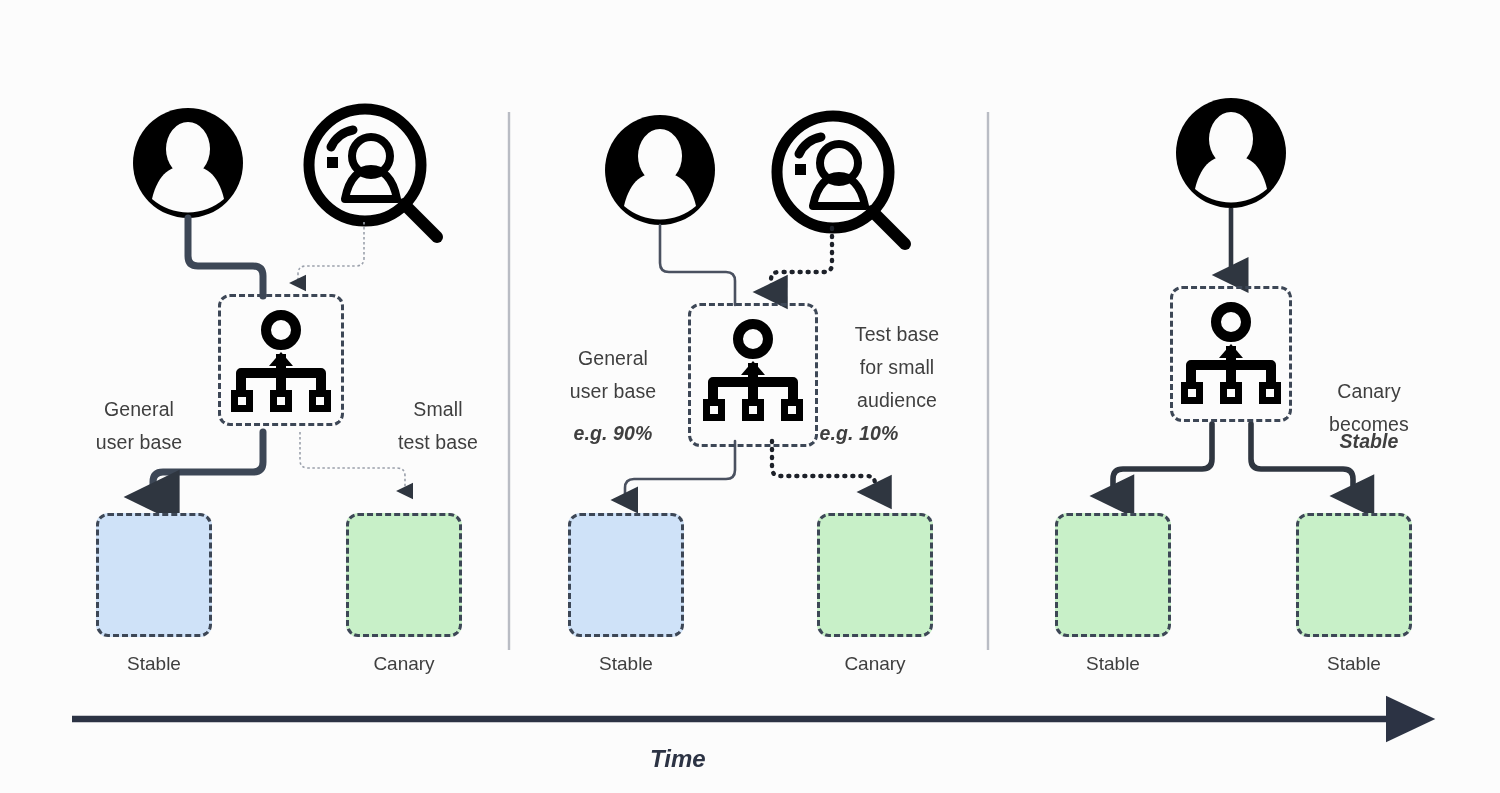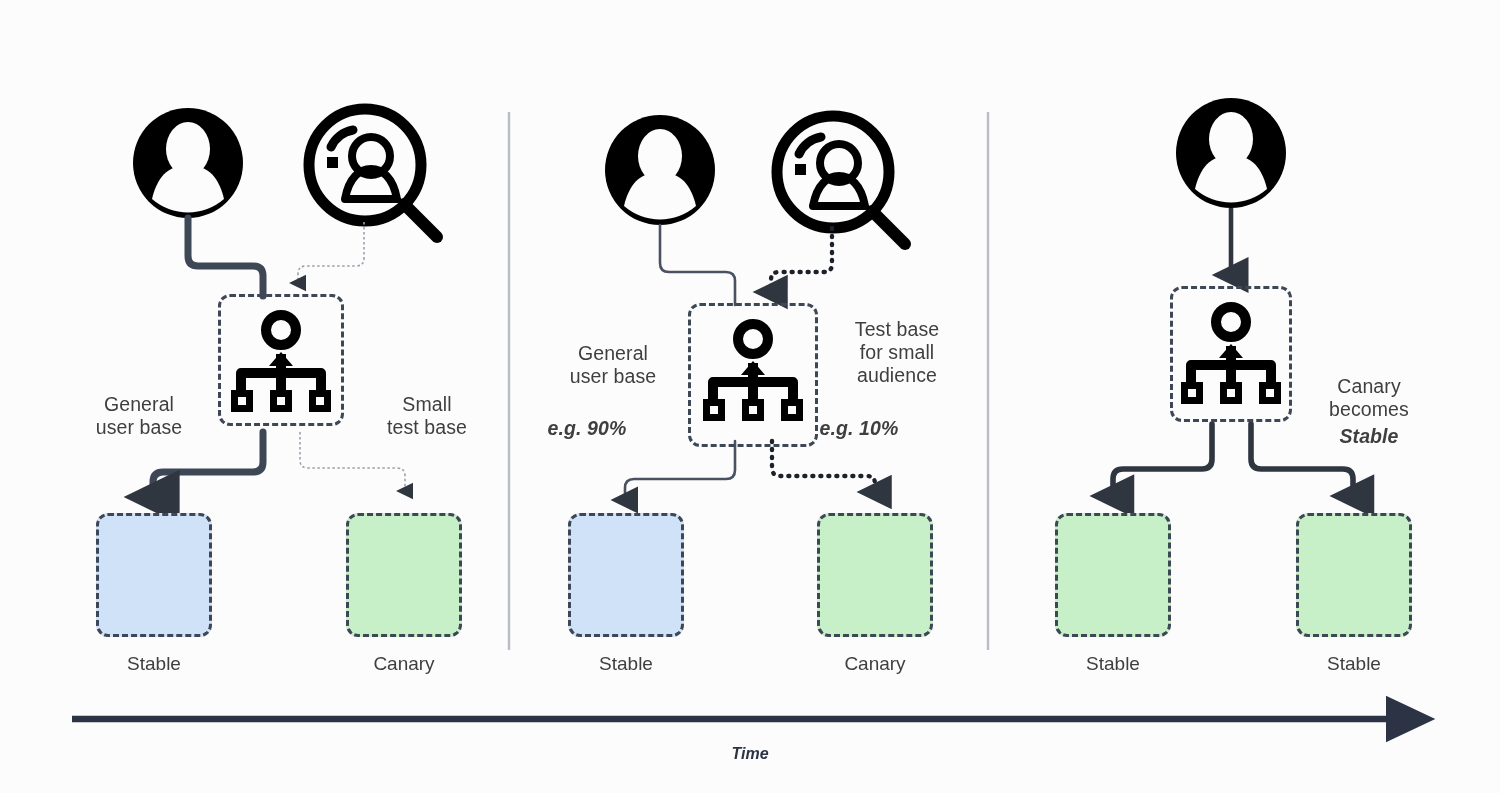--- a/index.html
+++ b/index.html
@@ -9,40 +9,39 @@
     font-family:"Liberation Sans", sans-serif;
     overflow:hidden;
     position:relative;
   }
   #stage{position:absolute;inset:0;width:1500px;height:793px;}
   svg.layer{position:absolute;left:0;top:0;width:1500px;height:793px;}
   .lbl{
     position:absolute;
     color:#3f3f3f;
     font-size:19.5px;
-    line-height:23px;
+    line-height:33px;
     text-align:center;
     white-space:pre-line;
     letter-spacing:0.1px;
   }
   .lbl.bi{font-weight:bold;font-style:italic;}
   .cap{
     position:absolute;
     color:#3f3f3f;
     font-size:19px;
     text-align:center;
     width:200px;
   }
   .timelabel{
     position:absolute;
-    font-size:16px;
+    font-size:24px;
     font-weight:bold;
     font-style:italic;
     color:#2c3344;
-    text-align:center;
     width:200px;
   }
   .pkgbox{
     position:absolute;
     border:3px dashed #3d4756;
     border-radius:12px;
     box-sizing:border-box;
   }
   .pkgbox.blue{background:#cfe2f8;}
   .pkgbox.green{background:#c8f0c8;}
@@ -172,28 +171,28 @@
 
   <div class="pkgbox blue" style="left:96px;top:513px;width:116px;height:124px;"></div>
   <div class="pkgbox green" style="left:346px;top:513px;width:116px;height:124px;"></div>
   <div class="pkgbox blue" style="left:568px;top:513px;width:116px;height:124px;"></div>
   <div class="pkgbox green" style="left:817px;top:513px;width:116px;height:124px;"></div>
   <div class="pkgbox green" style="left:1055px;top:513px;width:116px;height:124px;"></div>
   <div class="pkgbox green" style="left:1296px;top:513px;width:116px;height:124px;"></div>
 
   <div class="lbl" style="left:48px;top:393px;width:182px;">General
 user base</div>
-  <div class="lbl" style="left:337px;top:393px;width:180px;">Small
+  <div class="lbl" style="left:348px;top:393px;width:180px;">Small
 test base</div>
   <div class="cap" style="left:54px;top:653px;">Stable</div>
   <div class="cap" style="left:304px;top:653px;">Canary</div>
 
   <div class="lbl" style="left:522px;top:342px;width:182px;">General
 user base</div>
-  <div class="lbl bi" style="left:496px;top:417px;width:182px;text-align:center;">e.g. 90%</div>
+  <div class="lbl bi" style="left:522px;top:417px;width:182px;text-align:center;">e.g. 90%</div>
   <div class="lbl" style="left:806px;top:318px;width:182px;">Test base
 for small
 audience</div>
   <div class="lbl bi" style="left:768px;top:417px;width:182px;">e.g. 10%</div>
   <div class="cap" style="left:526px;top:653px;">Stable</div>
   <div class="cap" style="left:775px;top:653px;">Canary</div>
 
   <div class="lbl" style="left:1278px;top:375px;width:182px;text-align:center;">Canary
 becomes</div>
   <div class="lbl bi" style="left:1278px;top:425px;width:182px;text-align:center;">Stable</div>

